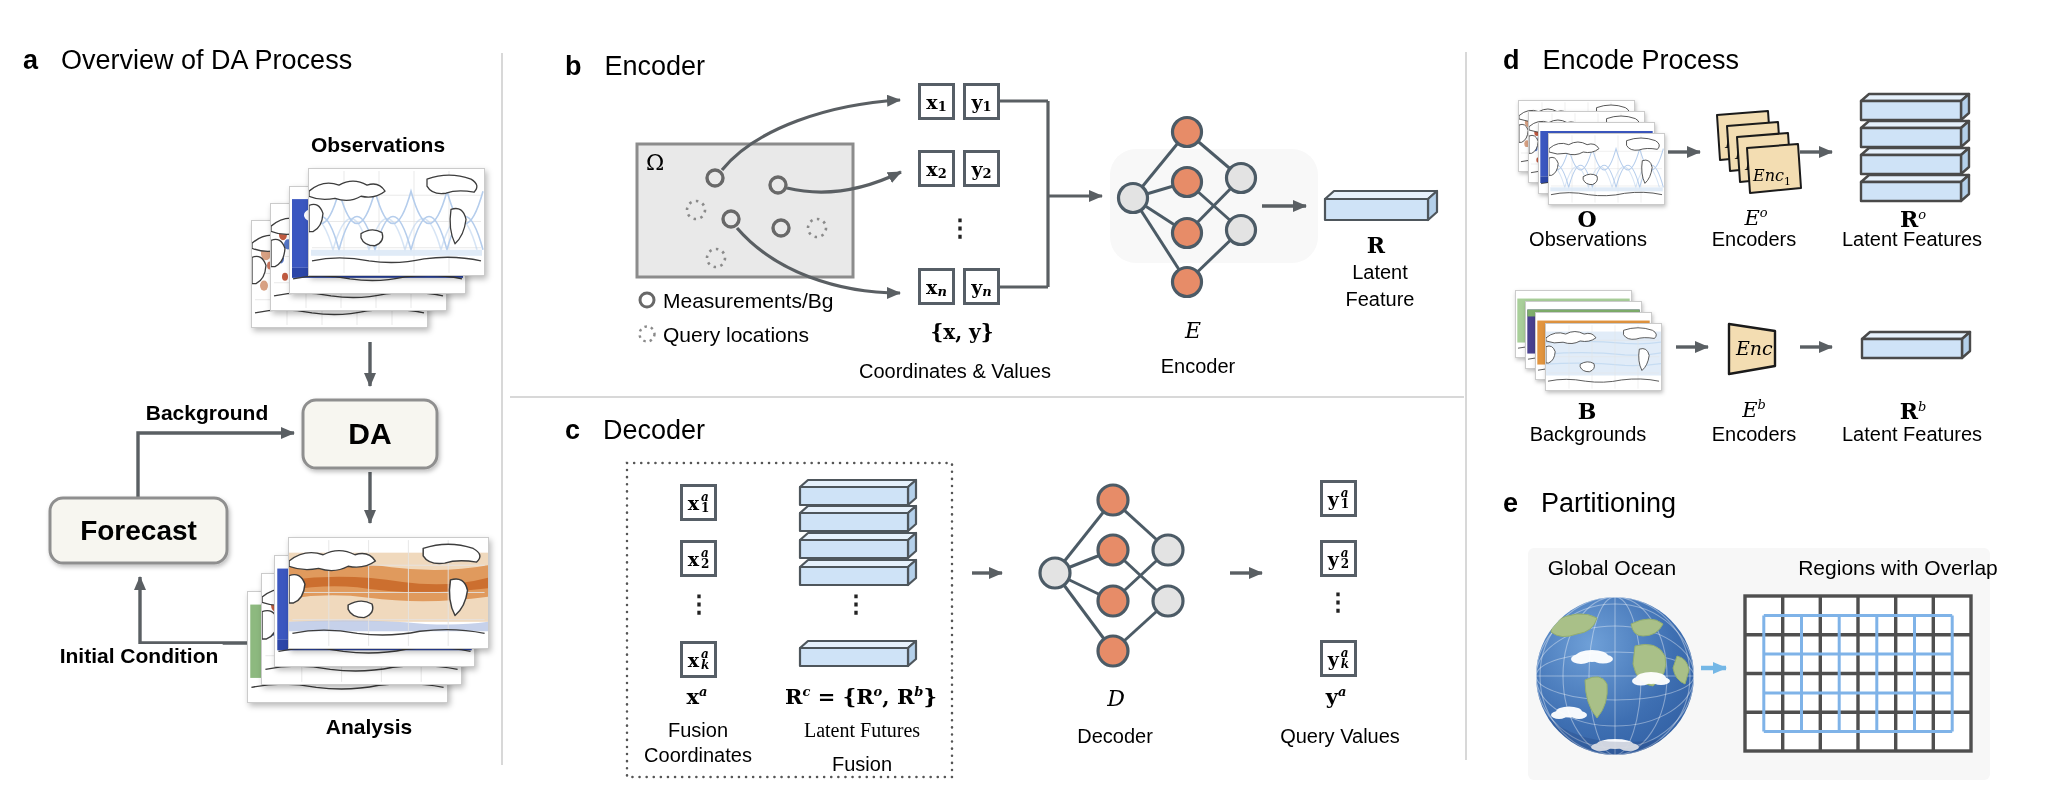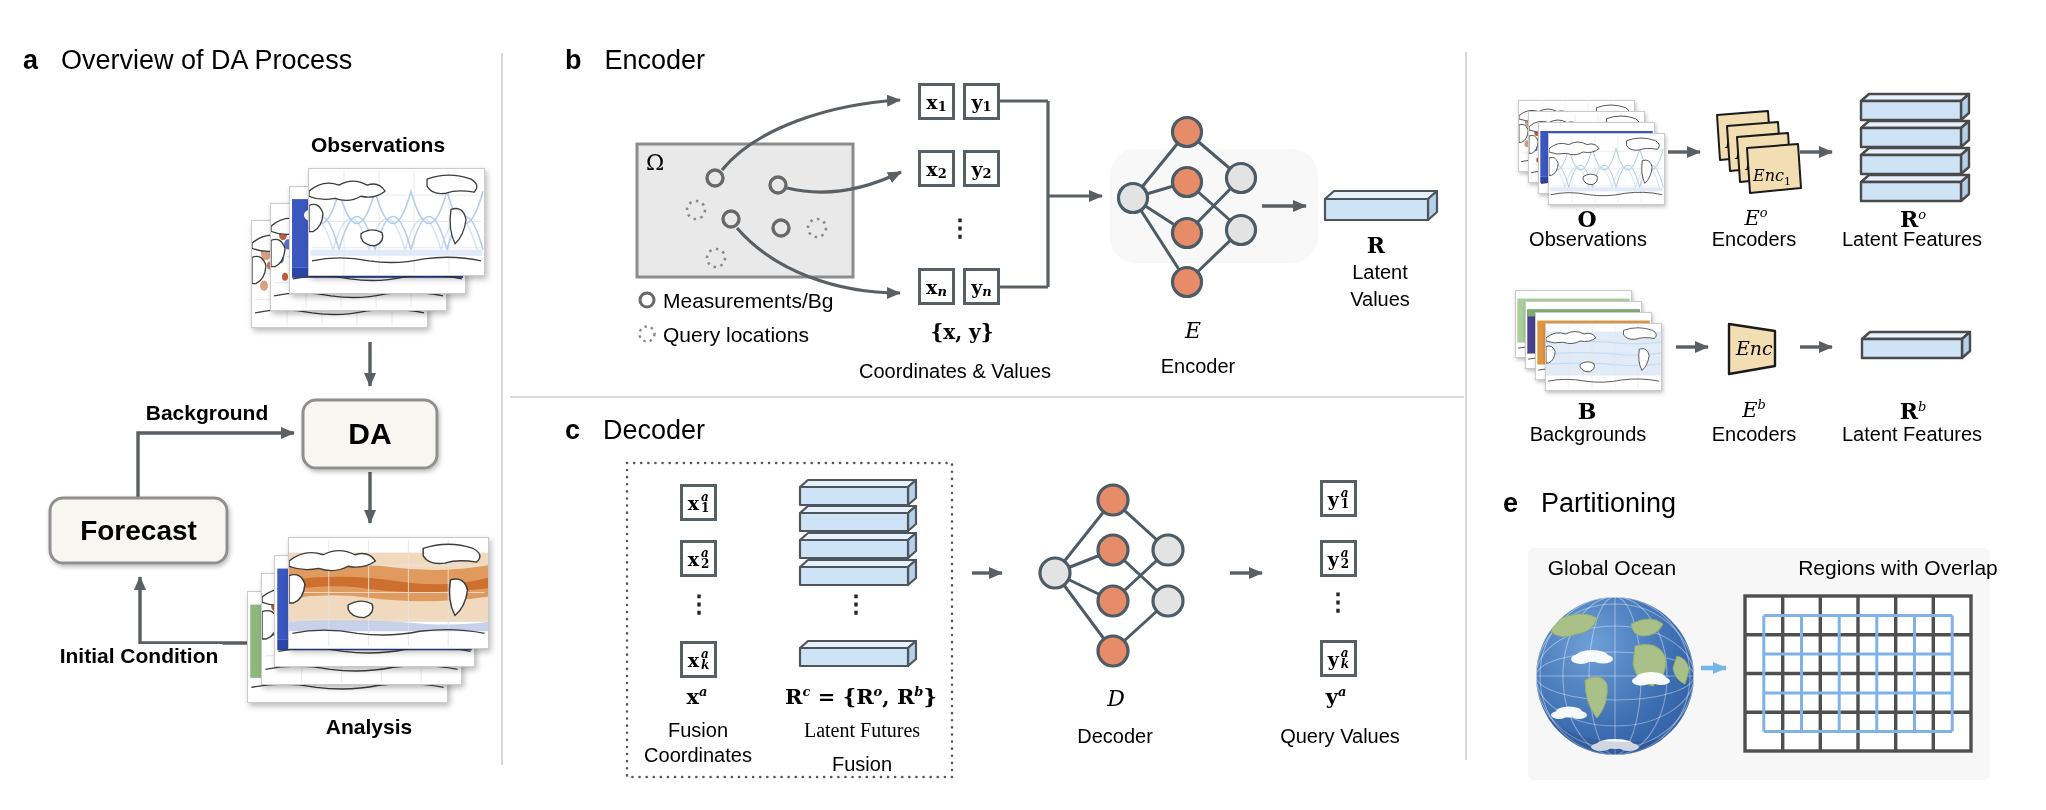--- a/index.html
+++ b/index.html
@@ -497,21 +497,21 @@
   </svg>
 
   <div class="ptitle" style="left:23px;top:45px;"><span class="pletter">a</span><span>Overview of DA Process</span></div>
   <div class="t c b s21" style="left:378px;top:133px;">Observations</div>
   <div class="t c b s21" style="left:207px;top:401px;">Background</div>
   <div class="boxlbl" style="left:50px;top:498px;width:177px;height:65px;font-size:28px;">Forecast</div>
   <div class="boxlbl" style="left:303px;top:400px;width:134px;height:68px;font-size:30px;">DA</div>
   <div class="t c b s21 whitebg" style="left:139px;top:601px;margin-top:43px;">Initial Condition</div>
   <div class="t c b s21" style="left:369px;top:715px;">Analysis</div>
 
-  <div class="ptitle" style="left:565px;top:45px;"><span class="pletter">b</span><span>Encoder</span></div>
+  <div class="ptitle" style="left:565px;top:51px;"><span class="pletter">b</span><span>Encoder</span></div>
   <div class="t sf s22" style="left:646px;top:150px;">Ω</div>
   <div class="t s21" style="left:663px;top:289px;">Measurements/Bg</div>
   <div class="t s21" style="left:663px;top:323px;">Query locations</div>
 
   <div class="mbox" style="left:918px;top:83px;">
       <span>x</span>
       <span class="msub">1</span>
     </div>
   <div class="mbox" style="left:963px;top:83px;">
       <span>y</span>
@@ -533,21 +533,21 @@
       <span>y</span>
       <span class="msub it">n</span>
     </div>
   <div class="vd" style="left:960px;top:216px;">⋮</div>
   <div class="t c sf b s20" style="left:962px;top:320px;">{x, y}</div>
   <div class="t c s20" style="left:955px;top:360px;">Coordinates &amp; Values</div>
   <div class="t c sf it s22" style="left:1193px;top:318px;">E</div>
   <div class="t c s20" style="left:1198px;top:355px;">Encoder</div>
   <div class="t c sf b s22" style="left:1376px;top:232px;">R</div>
   <div class="t c s20" style="left:1380px;top:261px;">Latent</div>
-  <div class="t c s20" style="left:1380px;top:288px;">Values</div>
+  <div class="t c s20" style="left:1380px;top:288px;">Feature</div>
 
   <div class="ptitle" style="left:565px;top:415px;"><span class="pletter">c</span><span>Decoder</span></div>
   <div class="mbox" style="left:680px;top:484px;">
       <span>x</span>
       <span class="ss">
         <span class="up">a</span>
         <span>1</span>
       </span>
     </div>
   <div class="mbox" style="left:680px;top:540px;">
@@ -592,20 +592,21 @@
       <span>y</span>
       <span class="ss">
         <span class="up">a</span>
         <span class="it">k</span>
       </span>
     </div>
   <div class="vd" style="left:1338px;top:590px;">⋮</div>
   <div class="t c sf b s21" style="left:1336px;top:684px;"><span>y</span><span class="sp">a</span></div>
   <div class="t c s20" style="left:1340px;top:725px;">Query Values</div>
 
+  <div class="ptitle" style="left:1503px;top:45px;"><span class="pletter">d</span><span>Encode Process</span></div>
   <div class="t c sf b s22" style="left:1587px;top:206px;">O</div>
   <div class="t c s20" style="left:1588px;top:228px;">Observations</div>
   <div class="t c sf it s21" style="left:1756px;top:206px;"><span>E</span><span class="sp">o</span></div>
   <div class="t c s20" style="left:1754px;top:228px;">Encoders</div>
   <div class="t c sf b s22" style="left:1913px;top:206px;"><span>R</span><span class="sp" style="font-weight:normal;">o</span></div>
   <div class="t c s20" style="left:1912px;top:228px;">Latent Features</div>
   <div class="t c sf b s22" style="left:1587px;top:398px;">B</div>
   <div class="t c s20" style="left:1588px;top:423px;">Backgrounds</div>
   <div class="t c sf it s21" style="left:1754px;top:398px;"><span>E</span><span class="sp">b</span></div>
   <div class="t c s20" style="left:1754px;top:423px;">Encoders</div>

